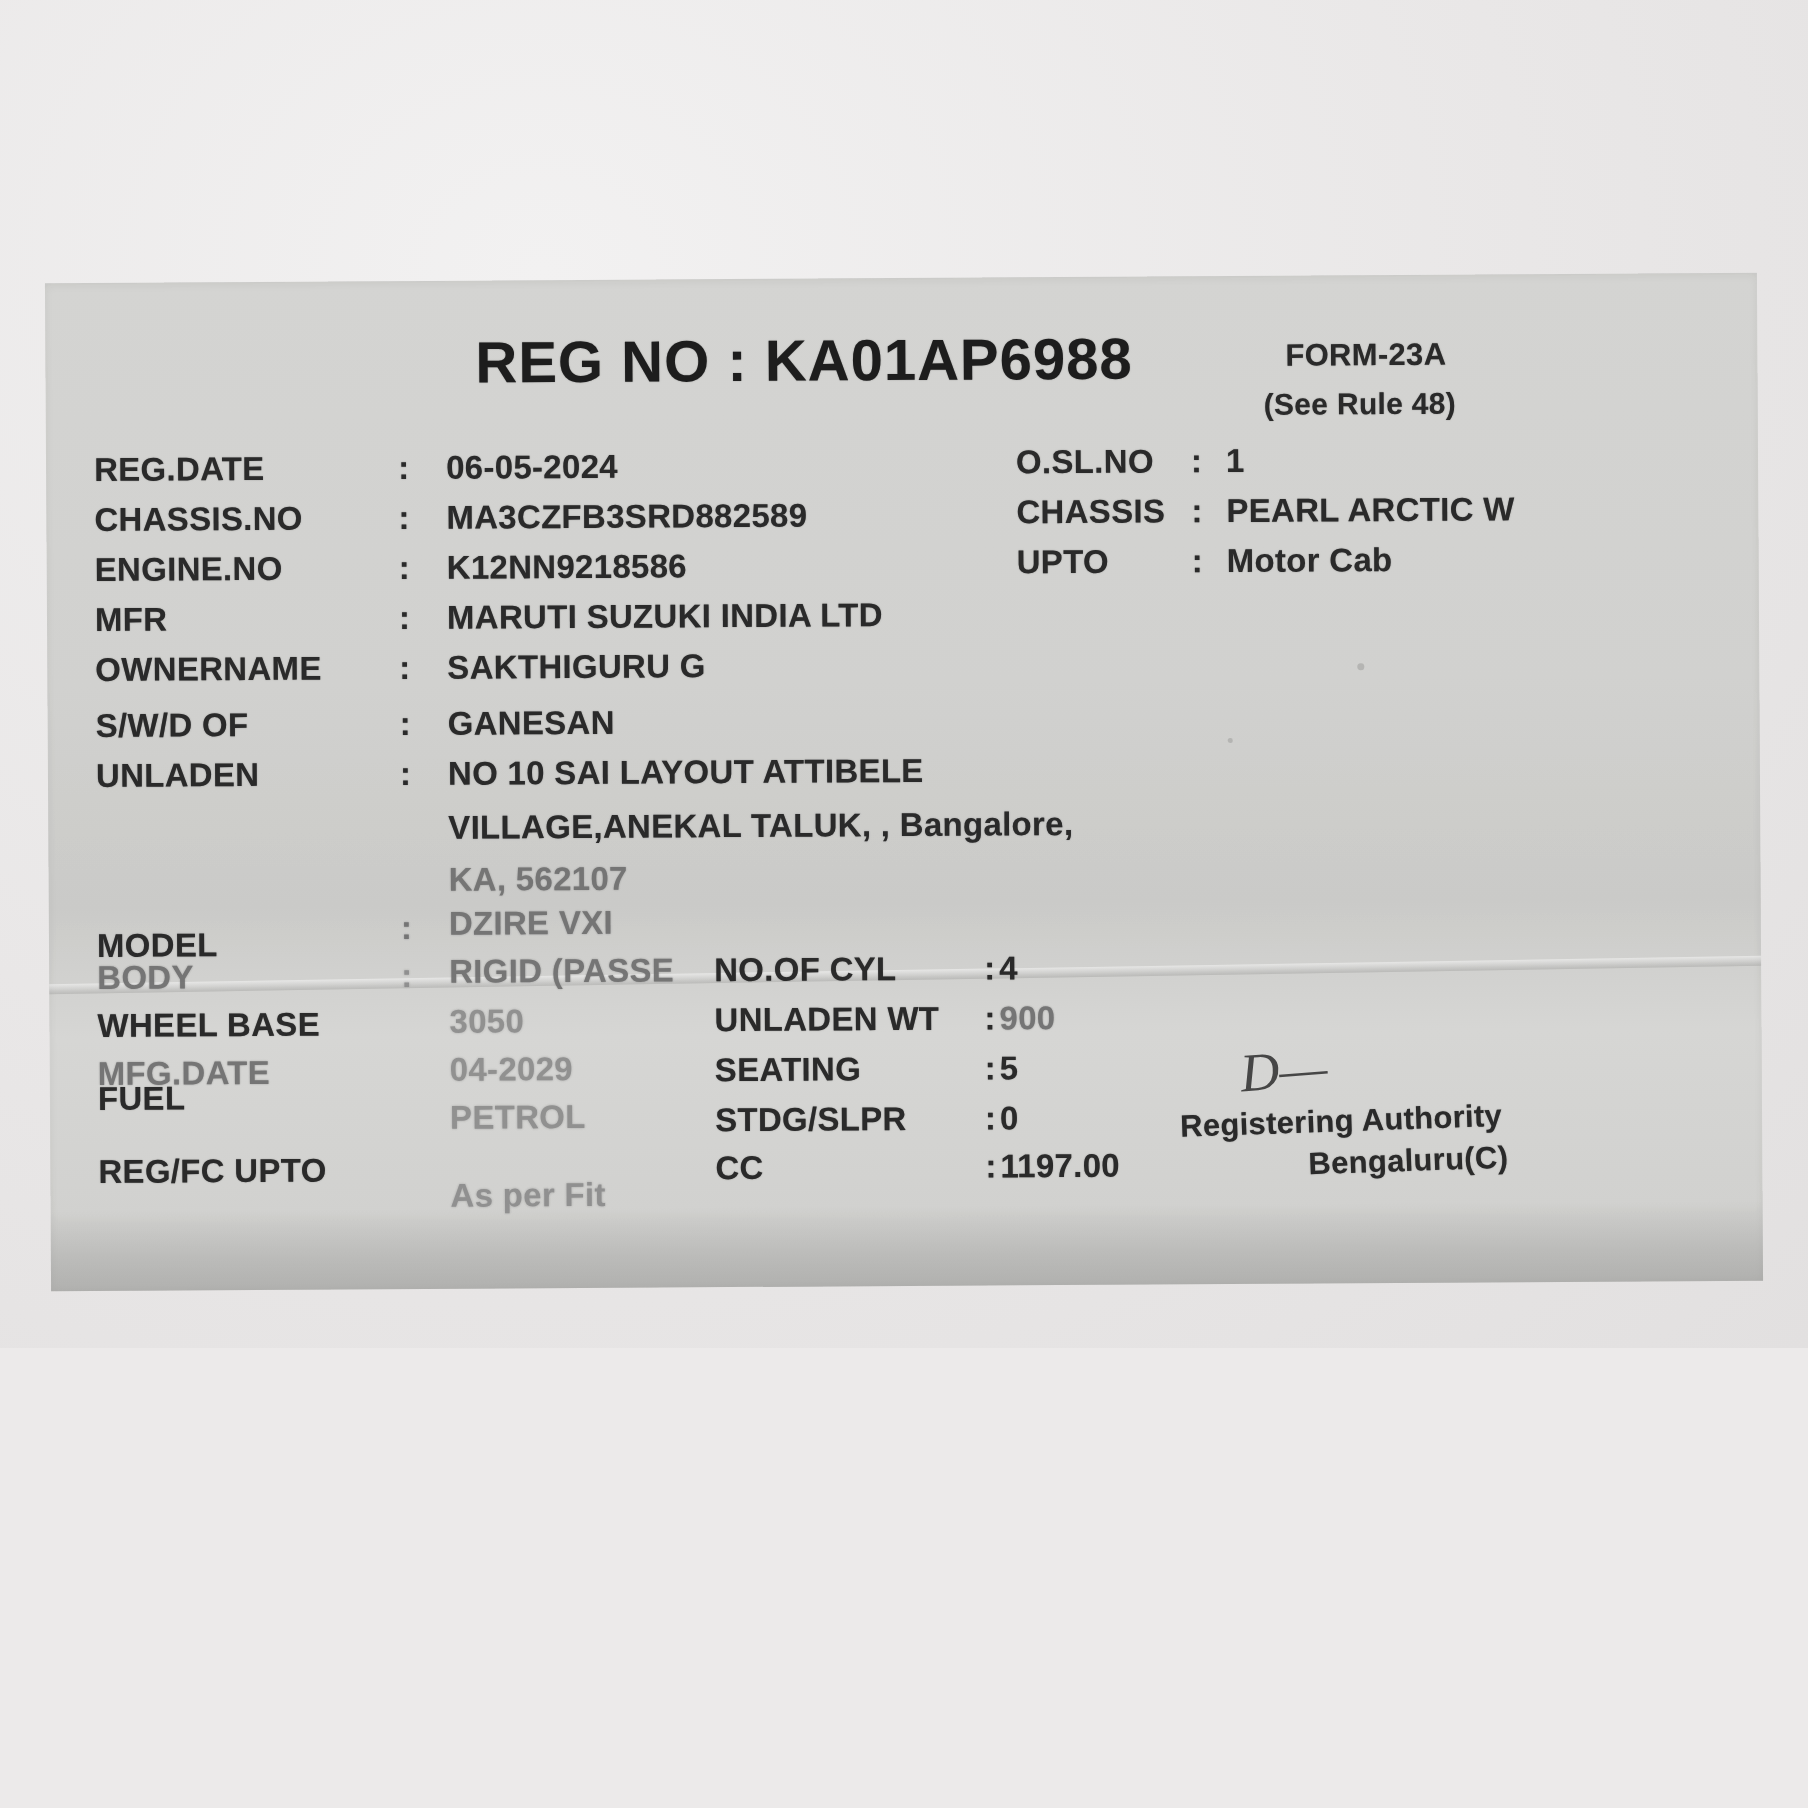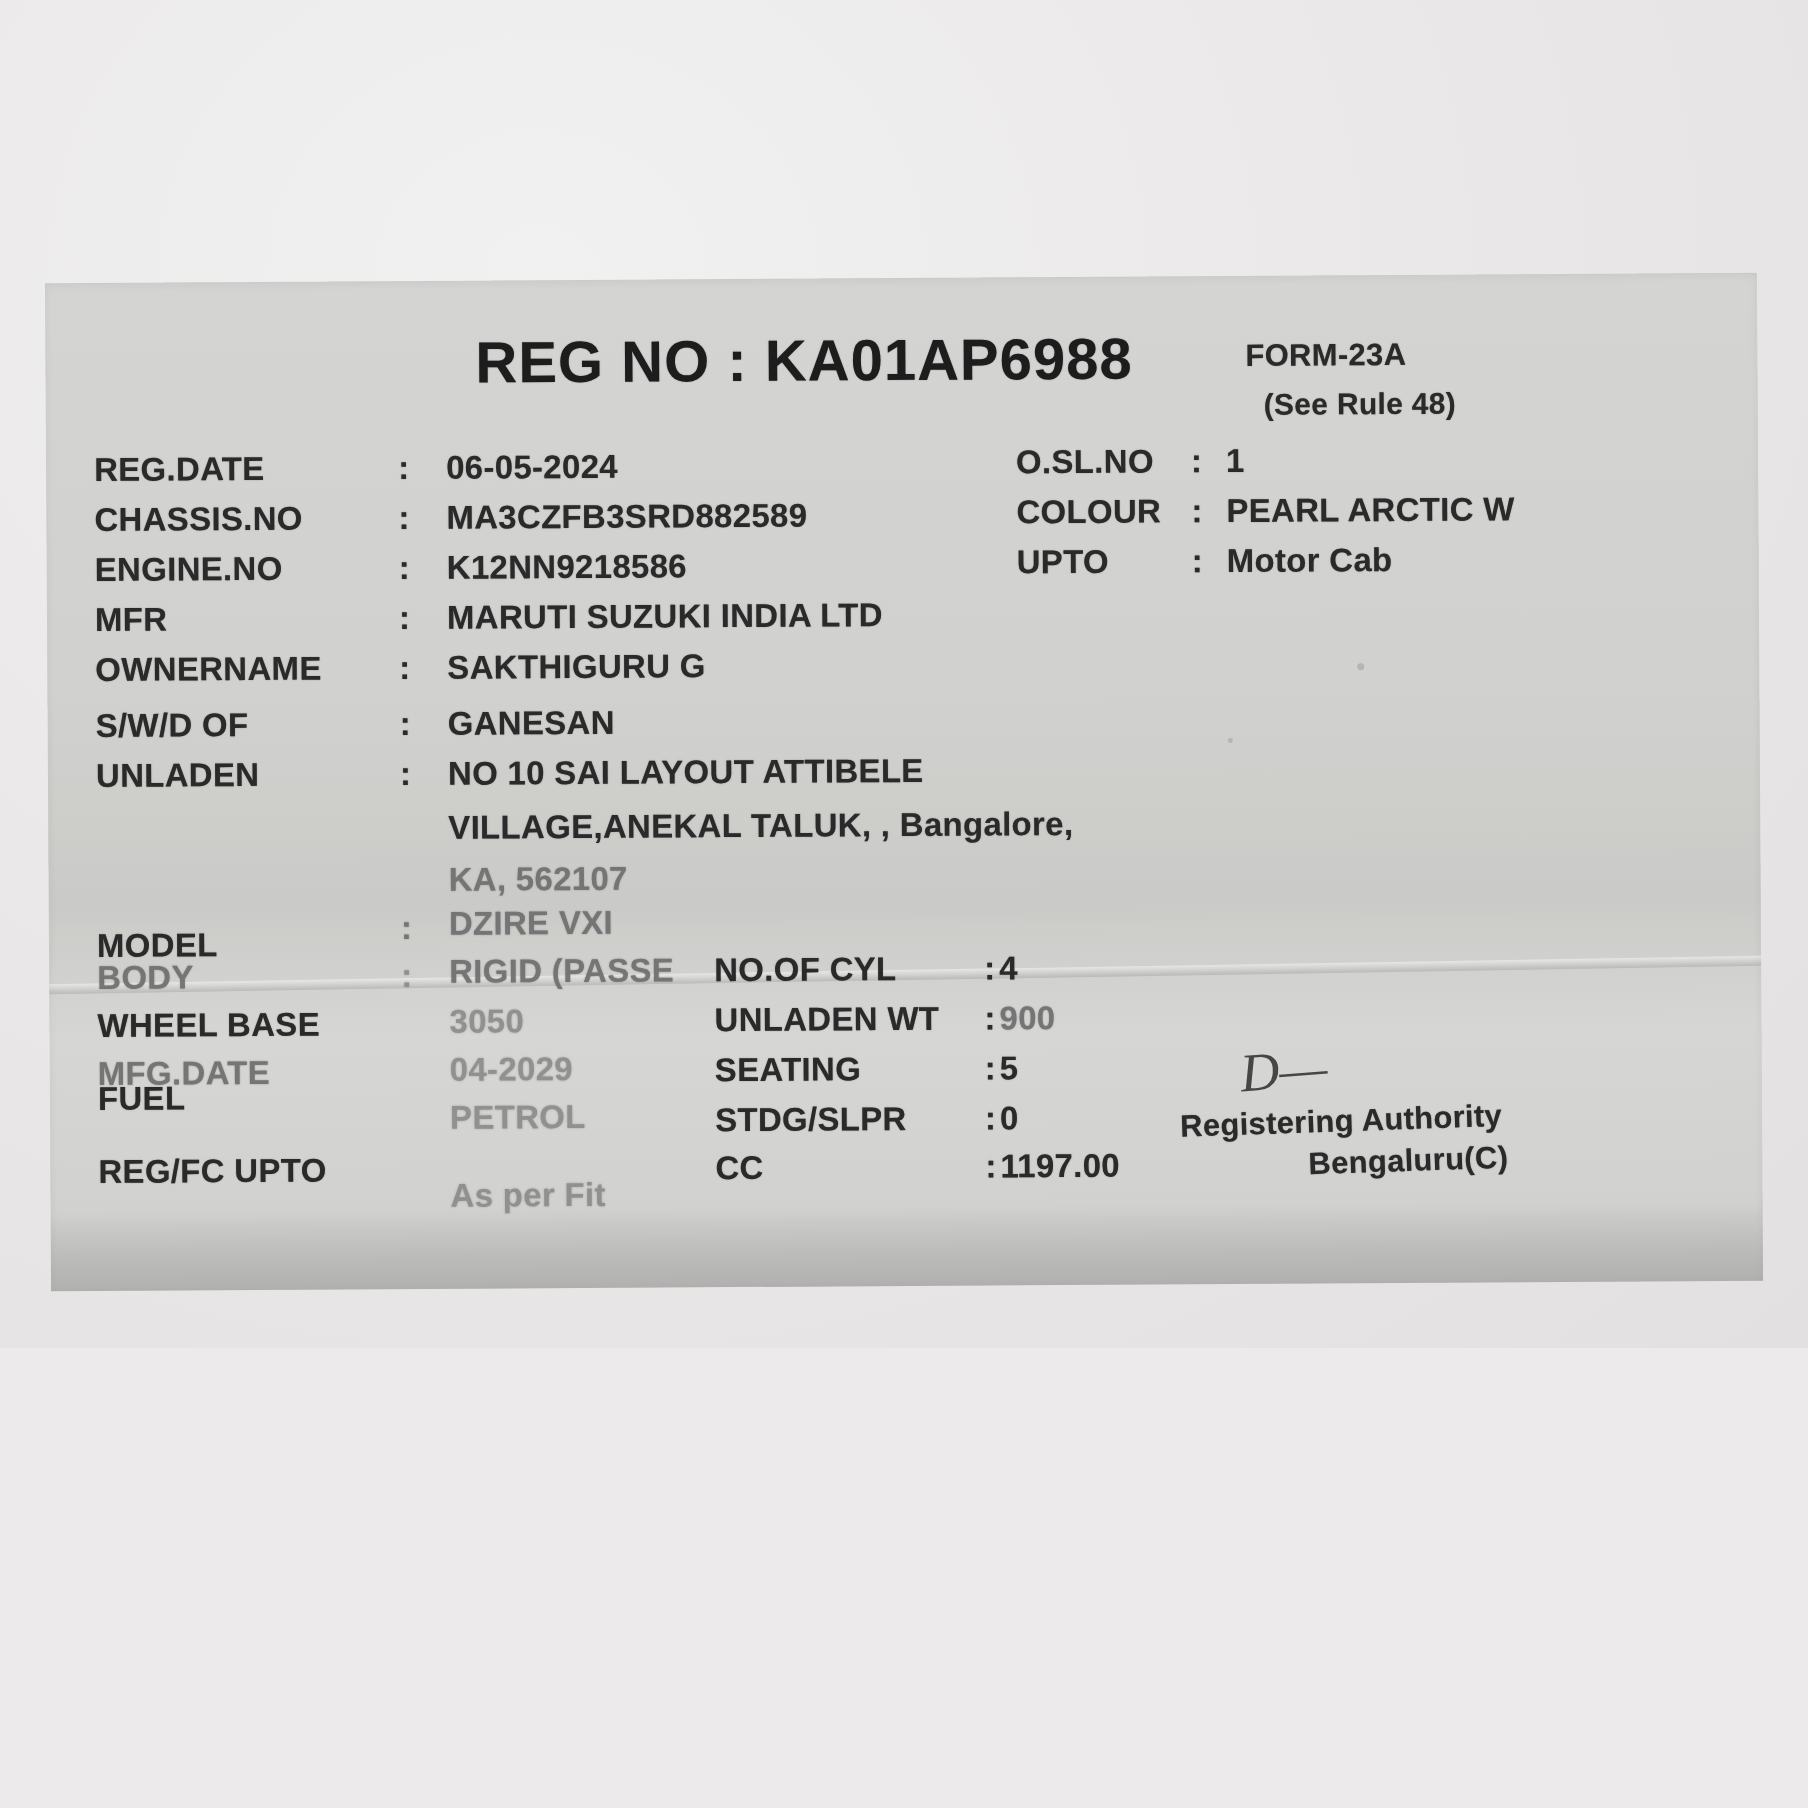--- a/index.html
+++ b/index.html
@@ -65,21 +65,21 @@
   .faded { color: #6e6e6e; text-shadow: 0 0 2px rgba(110,110,110,0.6); opacity: 0.92; }
   .vfaded { color: #8a8a8a; text-shadow: 0 0 2.5px rgba(130,130,130,0.6); opacity: 0.9; }
 
   
   #regno-title {
     left: 430px; top: 48px;
     font-size: 58px;
     letter-spacing: 1px;
     color: #1f1f1f;
   }
-  #form-no { left: 1200px; top: 62px; font-size: 31px; }
+  #form-no { left: 1240px; top: 62px; font-size: 31px; }
   #see-rule { left: 1218px; top: 112px; font-size: 30px; }
 
   
   .lbl { font-size: 33px; left: 48px; }
   .colon { font-size: 33px; left: 352px; }
   .val { font-size: 33px; left: 400px; }
 
   
   .rlbl { font-size: 33px; left: 970px; }
   .rcolon { font-size: 33px; left: 1145px; }
@@ -155,21 +155,21 @@
     <div class="ink colon" style="top:474px">:</div>
     <div class="ink val" style="top:474px">NO 10 SAI LAYOUT ATTIBELE</div>
 
     <div class="ink val" style="top:528px">VILLAGE,ANEKAL TALUK, , Bangalore,</div>
     <div class="ink val faded" style="top:580px">KA, 562107</div>
 
     <div class="ink rlbl" style="top:166px">O.SL.NO</div>
     <div class="ink rcolon" style="top:166px">:</div>
     <div class="ink rval" style="top:166px">1</div>
 
-    <div class="ink rlbl" style="top:216px">COLOUR</div>
+    <div class="ink rlbl" style="top:216px">CHASSIS</div>
     <div class="ink rcolon" style="top:216px">:</div>
     <div class="ink rval" style="top:216px">PEARL ARCTIC W</div>
 
     <div class="ink rlbl" style="top:266px">UPTO</div>
     <div class="ink rcolon" style="top:266px">:</div>
     <div class="ink rval" style="top:266px">Motor Cab</div>
 
     <div class="ink lbl" style="top:644px">MODEL</div>
     <div class="ink colon faded" style="top:628px">:</div>
     <div class="ink val faded" style="top:624px">DZIRE VXI</div>

